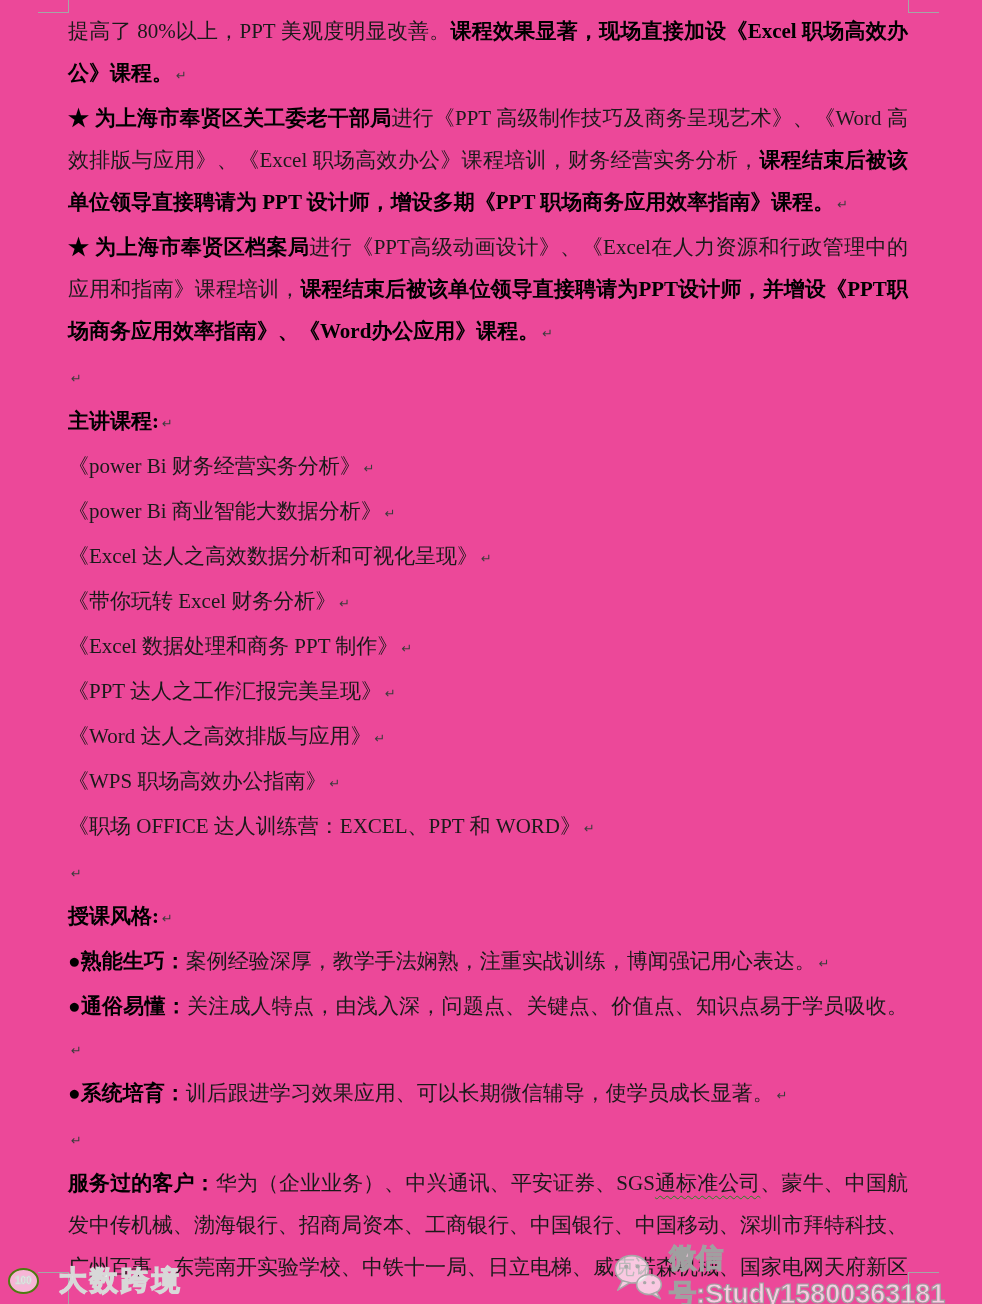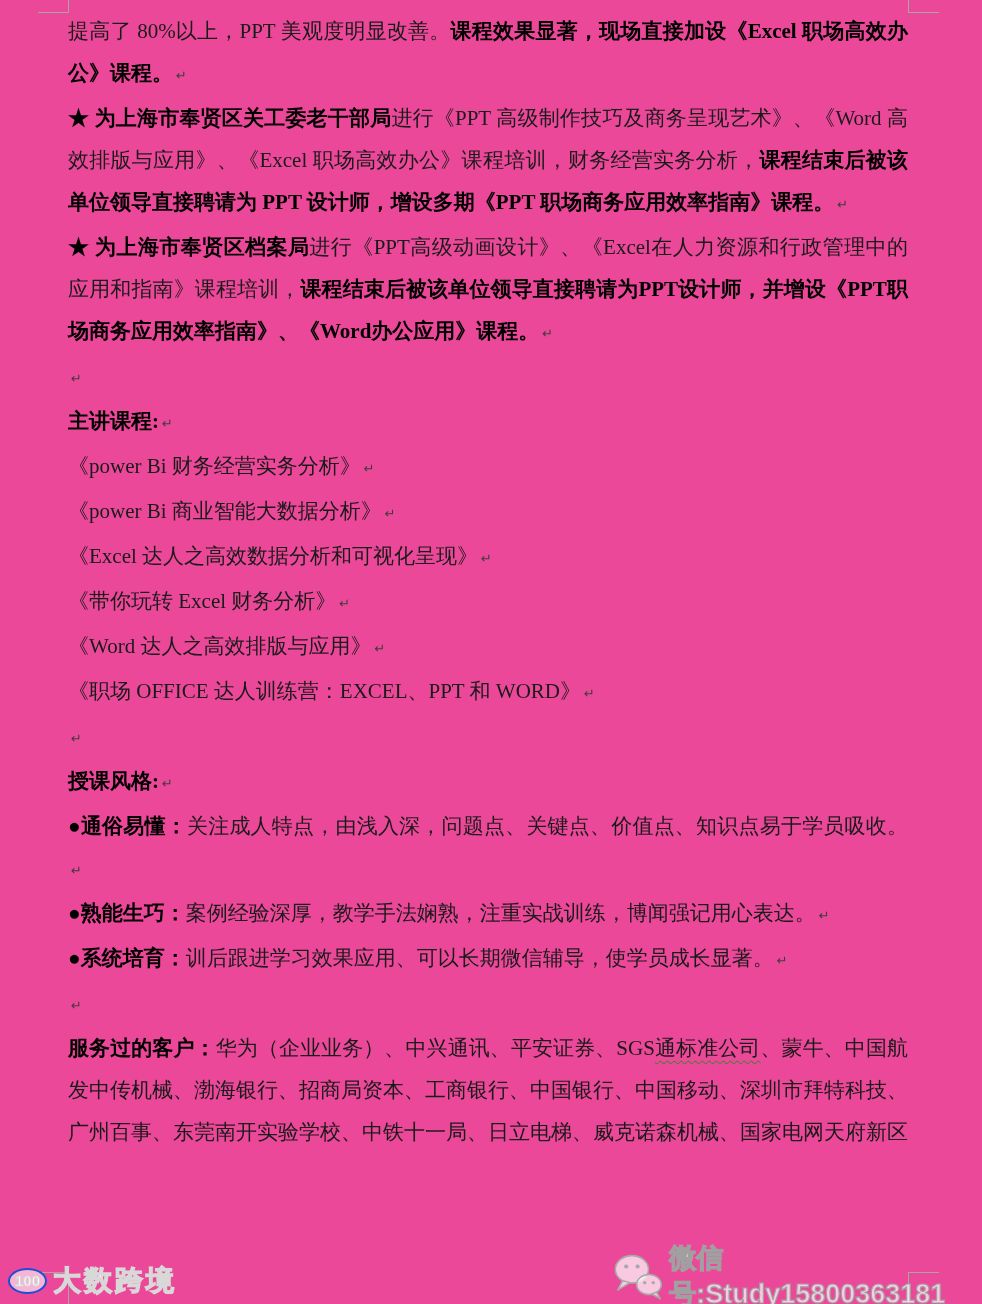--- a/index.html
+++ b/index.html
@@ -61,29 +61,29 @@
   .wm-left {
     position: absolute;
     left: 8px; top: 1262px;
     display: flex;
     align-items: center;
     font-family: "Liberation Sans", "DejaVu Sans", sans-serif;
     pointer-events: none;
   }
   .wm-left-badge {
     display: inline-block;
-    font-size: 15px;
+    font-size: 10px;
     font-weight: bold;
     color: #ffffff;
     -webkit-text-stroke: 1px #d6d6d6;
-    border: 2px solid #1d4ed8;
+    border: 2px solid #4d7c0f;
     border-radius: 50%;
     background: rgba(255,255,255,0.6);
     padding: 4px 5px;
-    margin-right: 6px;
+    margin-right: 20px;
     line-height: 14px;
   }
   .wm-left-text {
     font-size: 28px;
     font-weight: bold;
     letter-spacing: 3px;
     color: rgba(255,255,255,0.85);
     -webkit-text-stroke: 1.2px #d8d8d8;
     text-shadow: 0 0 1px #e2e2e2;
     text-align: center;
@@ -123,29 +123,32 @@
     <p><span class="b">★ 为上海市奉贤区档案局</span><span>进行《PPT高级动画设计》、《Excel在人力资源和行政管理中的应用和指南》课程培训，</span><span class="b">课程结束后被该单位领导直接聘请为PPT设计师，并增设《PPT职场商务应用效率指南》、《Word办公应用》课程。</span><span class="pilcrow">↵</span></p>
 
     <p><span class="pilcrow">↵</span></p>
 
     <p><span class="b">主讲课程:</span><span class="pilcrow">↵</span></p>
 
     <p><span>《power Bi 财务经营实务分析》</span><span class="pilcrow">↵</span></p>
     <p><span>《power Bi 商业智能大数据分析》</span><span class="pilcrow">↵</span></p>
     <p><span>《Excel 达人之高效数据分析和可视化呈现》</span><span class="pilcrow">↵</span></p>
     <p><span>《带你玩转 Excel 财务分析》</span><span class="pilcrow">↵</span></p>
+    <p><span>《Excel 数据处理和商务 PPT 制作》</span><span class="pilcrow">↵</span></p>
+    <p><span>《PPT 达人之工作汇报完美呈现》</span><span class="pilcrow">↵</span></p>
     <p><span>《Word 达人之高效排版与应用》</span><span class="pilcrow">↵</span></p>
+    <p><span>《WPS 职场高效办公指南》</span><span class="pilcrow">↵</span></p>
     <p><span>《职场 OFFICE 达人训练营：EXCEL、PPT 和 WORD》</span><span class="pilcrow">↵</span></p>
 
     <p><span class="pilcrow">↵</span></p>
 
     <p><span class="b">授课风格:</span><span class="pilcrow">↵</span></p>
 
+    <p><span class="b">●熟能生巧：</span><span>案例经验深厚，教学手法娴熟，注重实战训练，博闻强记用心表达。</span><span class="pilcrow">↵</span></p>
     <p><span class="b">●通俗易懂：</span><span>关注成人特点，由浅入深，问题点、关键点、价值点、知识点易于学员吸收。</span><span class="pilcrow">↵</span></p>
-    <p><span class="b">●熟能生巧：</span><span>案例经验深厚，教学手法娴熟，注重实战训练，博闻强记用心表达。</span><span class="pilcrow">↵</span></p>
     <p><span class="b">●系统培育：</span><span>训后跟进学习效果应用、可以长期微信辅导，使学员成长显著。</span><span class="pilcrow">↵</span></p>
 
     <p><span class="pilcrow">↵</span></p>
 
     <p><span class="b">服务过的客户：</span><span>华为（企业业务）、中兴通讯、平安证券、SGS</span><span class="squiggle">通标准公司</span><span>、蒙牛、中国航发中传机械、渤海银行、招商局资本、工商银行、中国银行、中国移动、深圳市拜特科技、广州百事、东莞南开实验学校、中铁十一局、日立电梯、威克诺森机械、国家电网天府新区</span></p>
 
   </div>
 
   <div class="wm-left">
     <span class="wm-left-badge">100</span>

